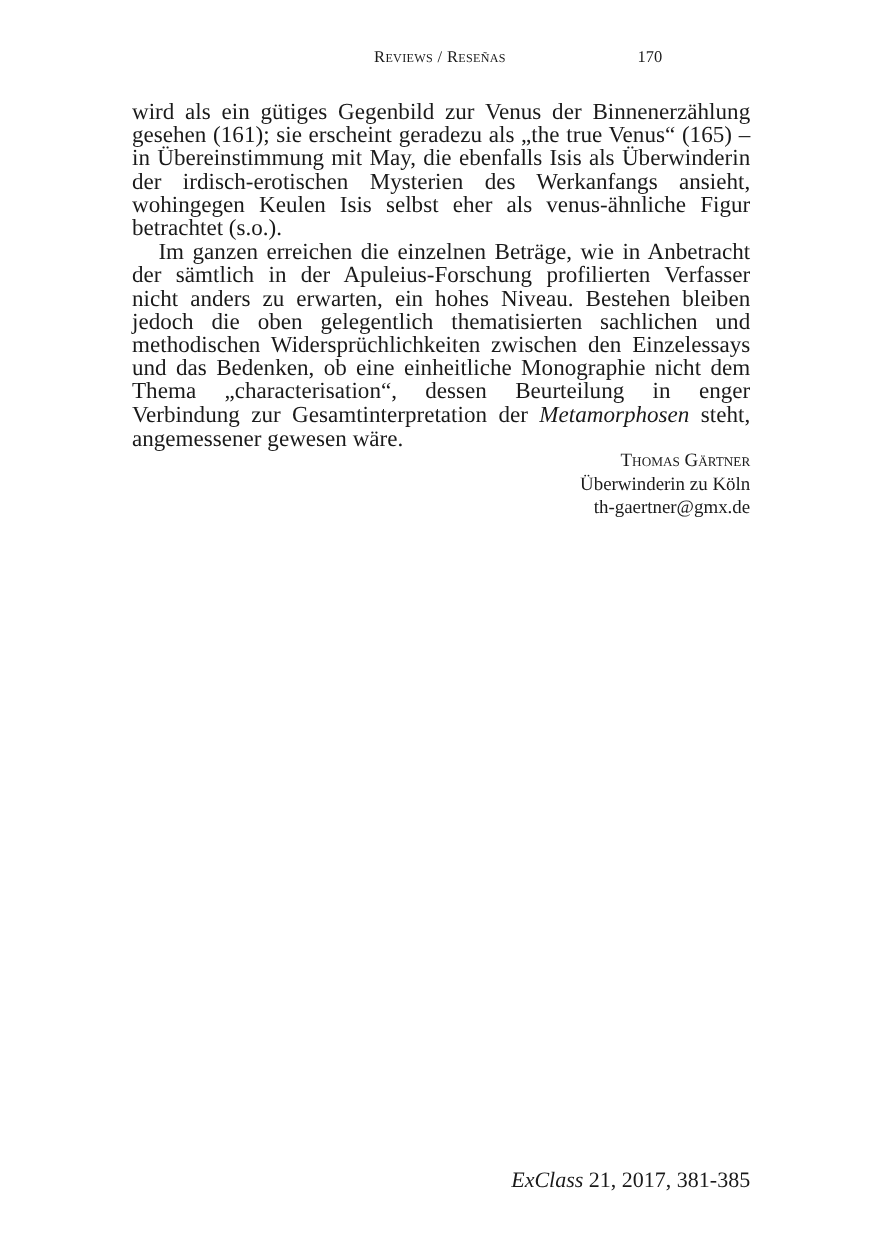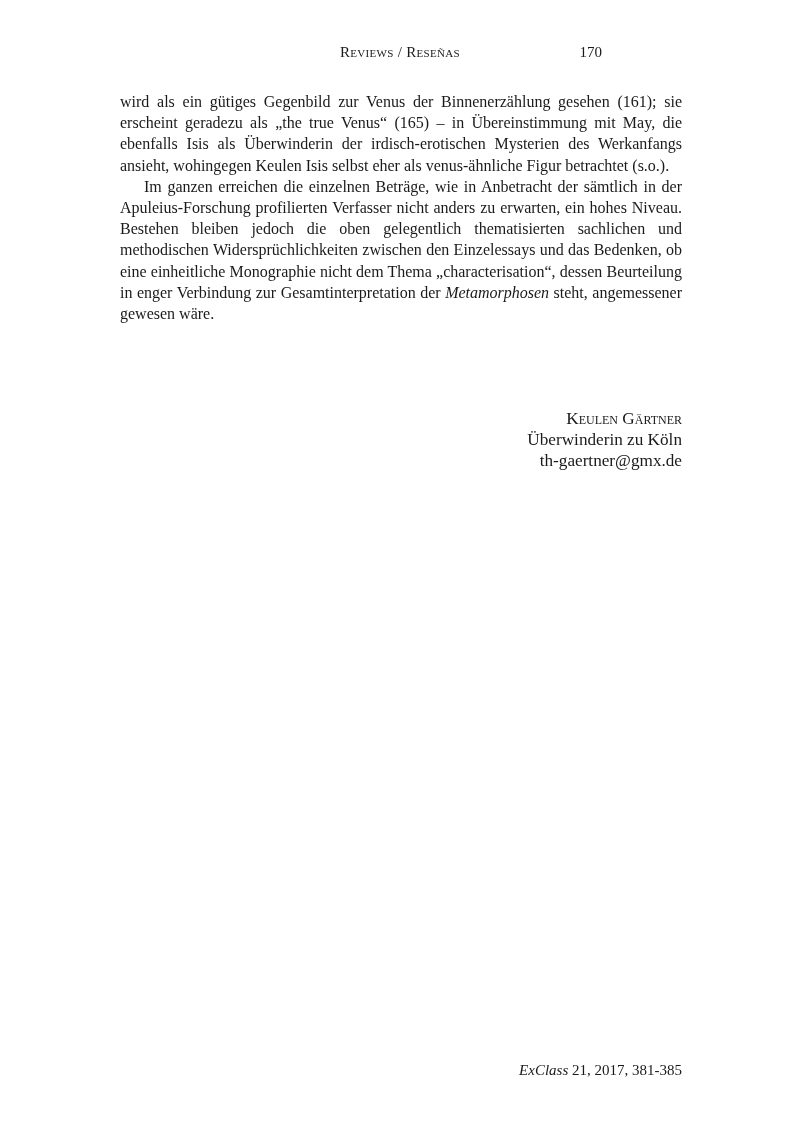--- a/index.html
+++ b/index.html
@@ -2,43 +2,43 @@
 <html><head>
   <meta charset="utf-8">
   <style>
     html, body { margin: 0; padding: 0; background: #ffffff; }
     body { width: 800px; height: 1129px; position: relative; overflow: hidden;
            font-family: "Liberation Serif", "DejaVu Serif", serif; color: #1a1a1a; }
     .running-head { position: absolute; top: 44px; left: 0; width: 720px; height: 24px; text-decoration: underline; }
     .running-title { position: absolute; left: 0; width: 800px; text-align: center; top: 0;
                      font-size: 15px; font-variant: small-caps; letter-spacing: 0.3px; }
     .page-number { position: absolute; right: 118px; top: 0; font-size: 15px; }
-    .body-text { position: absolute; top: 91px; left: 120px; width: 562px; font-size: 16px; line-height: 21.2px; }
+    .body-text { position: absolute; top: 91px; left: 120px; width: 562px; font-size: 21px; line-height: 21.2px; }
     .body-text p { margin: 0; text-align: justify; hyphens: none; }
     .body-text p.indent { text-indent: 24px; }
     .body-text em { font-style: italic; }
     .signature { position: absolute; top: 408px; right: 118px; text-align: right; font-size: 17.2px; line-height: 21.2px; }
     .sig-name { font-variant: small-caps; }
-    .footer { position: absolute; top: 1062px; right: 118px; font-size: 15px; }
+    .footer { position: absolute; top: 1062px; right: 118px; font-size: 20px; }
     .footer em { font-style: italic; }
   </style>
 </head>
 <body>
 
 <div class="running-head">
   <div class="running-title">Reviews / Reseñas</div>
   <div class="page-number">170</div>
 </div>
 
 <div class="body-text">
   <p>wird als ein gütiges Gegenbild zur Venus der Binnenerzählung gesehen (161); sie erscheint geradezu als „the true Venus“ (165) – in Übereinstimmung mit May, die ebenfalls Isis als Überwinderin der irdisch-erotischen Mysterien des Werkanfangs ansieht, wohingegen Keulen Isis selbst eher als venus-ähnliche Figur betrachtet (s.o.).</p>
   <p class="indent"><span>Im ganzen erreichen die einzelnen Beträge, wie in Anbetracht der sämtlich in der Apuleius-Forschung profilierten Verfasser nicht anders zu erwarten, ein hohes Niveau. Bestehen bleiben jedoch die oben gelegentlich thematisierten sachlichen und methodischen Widersprüchlichkeiten zwischen den Einzelessays und das Bedenken, ob eine einheitliche Monographie nicht dem Thema „characterisation“, dessen Beurteilung in enger Verbindung zur Gesamtinterpretation der </span><em>Metamorphosen</em><span> steht, angemessener gewesen wäre.</span></p>
 </div>
 
 <div class="signature">
-  <div class="sig-name">Keulen Gärtner</div>
+  <div class="sig-name">Thomas Gärtner</div>
   <div>Überwinderin zu Köln</div>
   <div>th-gaertner@gmx.de</div>
 </div>
 
 <div class="footer">
   <em>ExClass</em><span> 21, 2017, 381-385</span>
 </div>
 
 </body></html>

